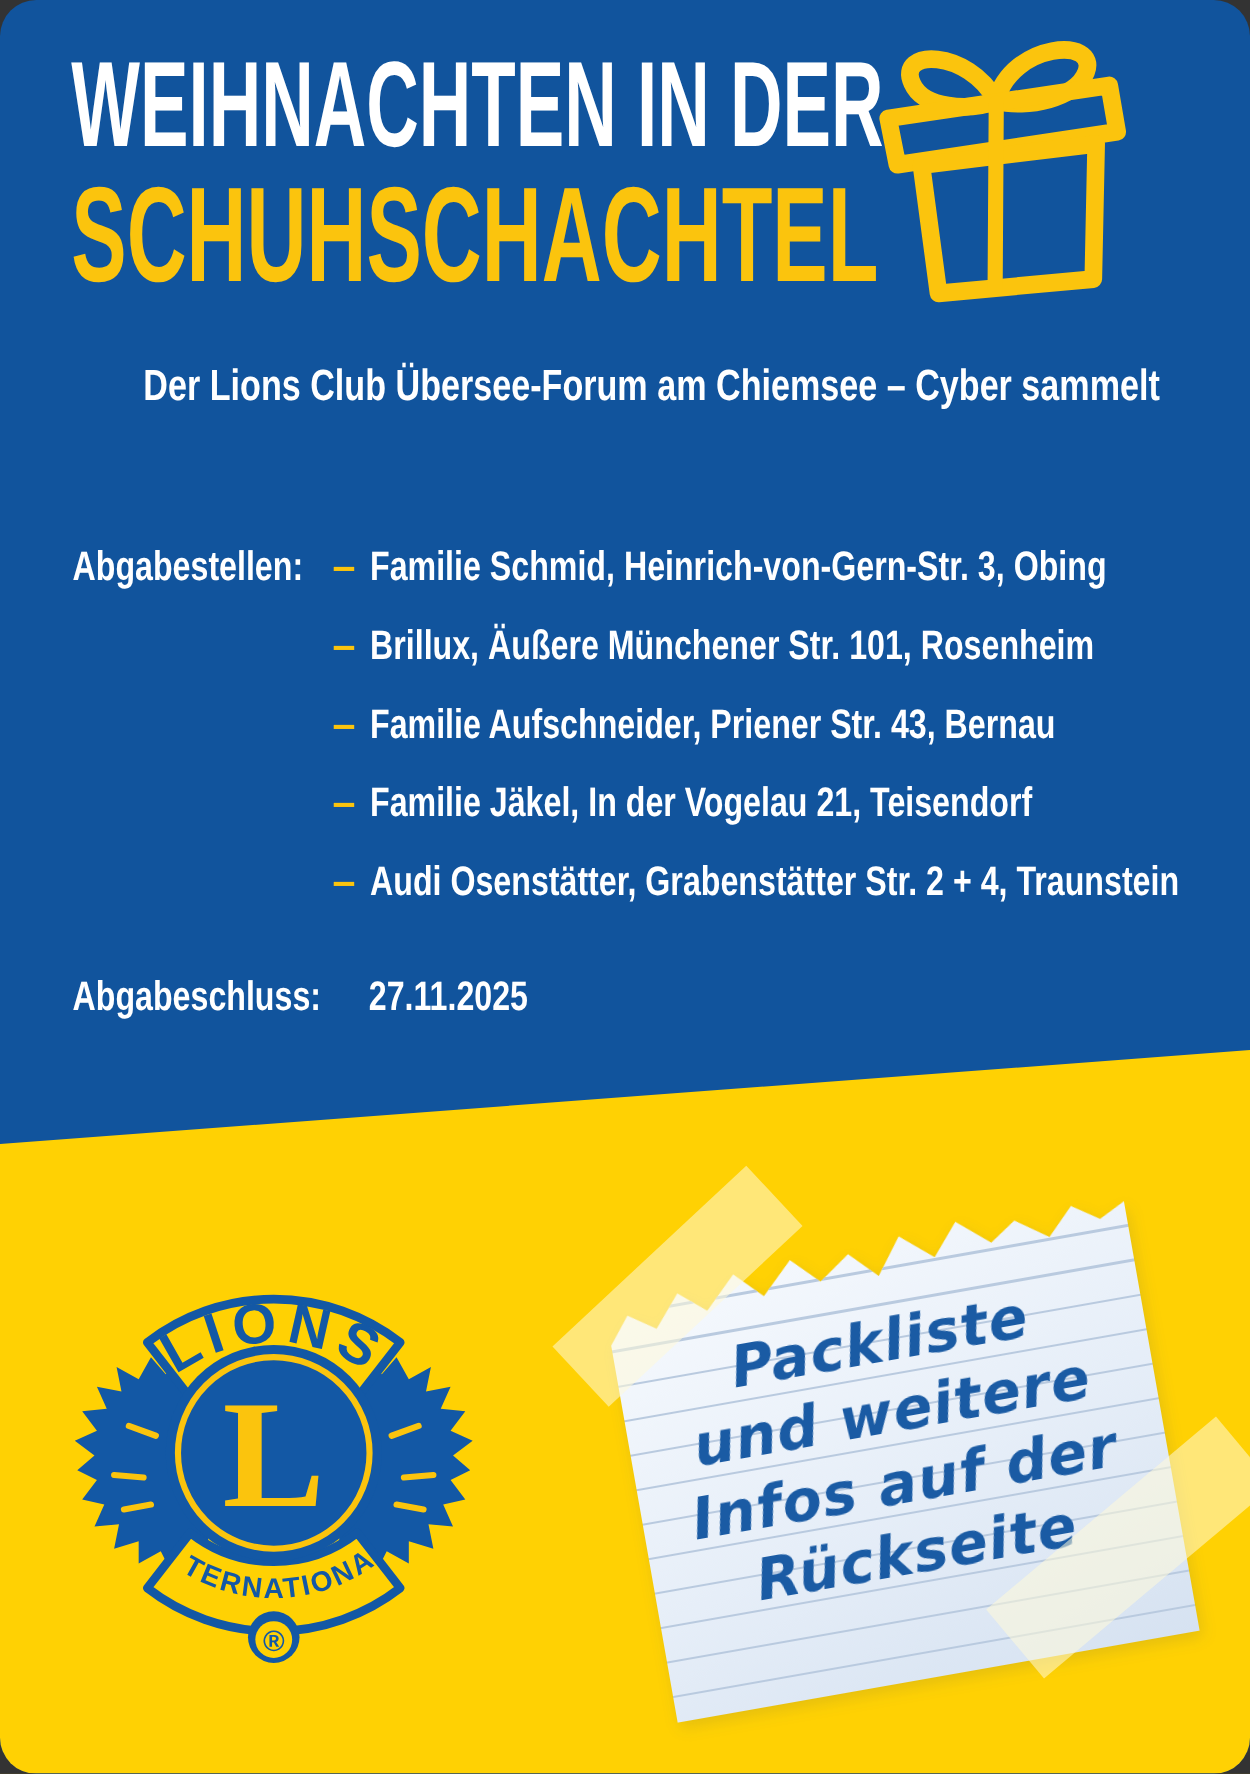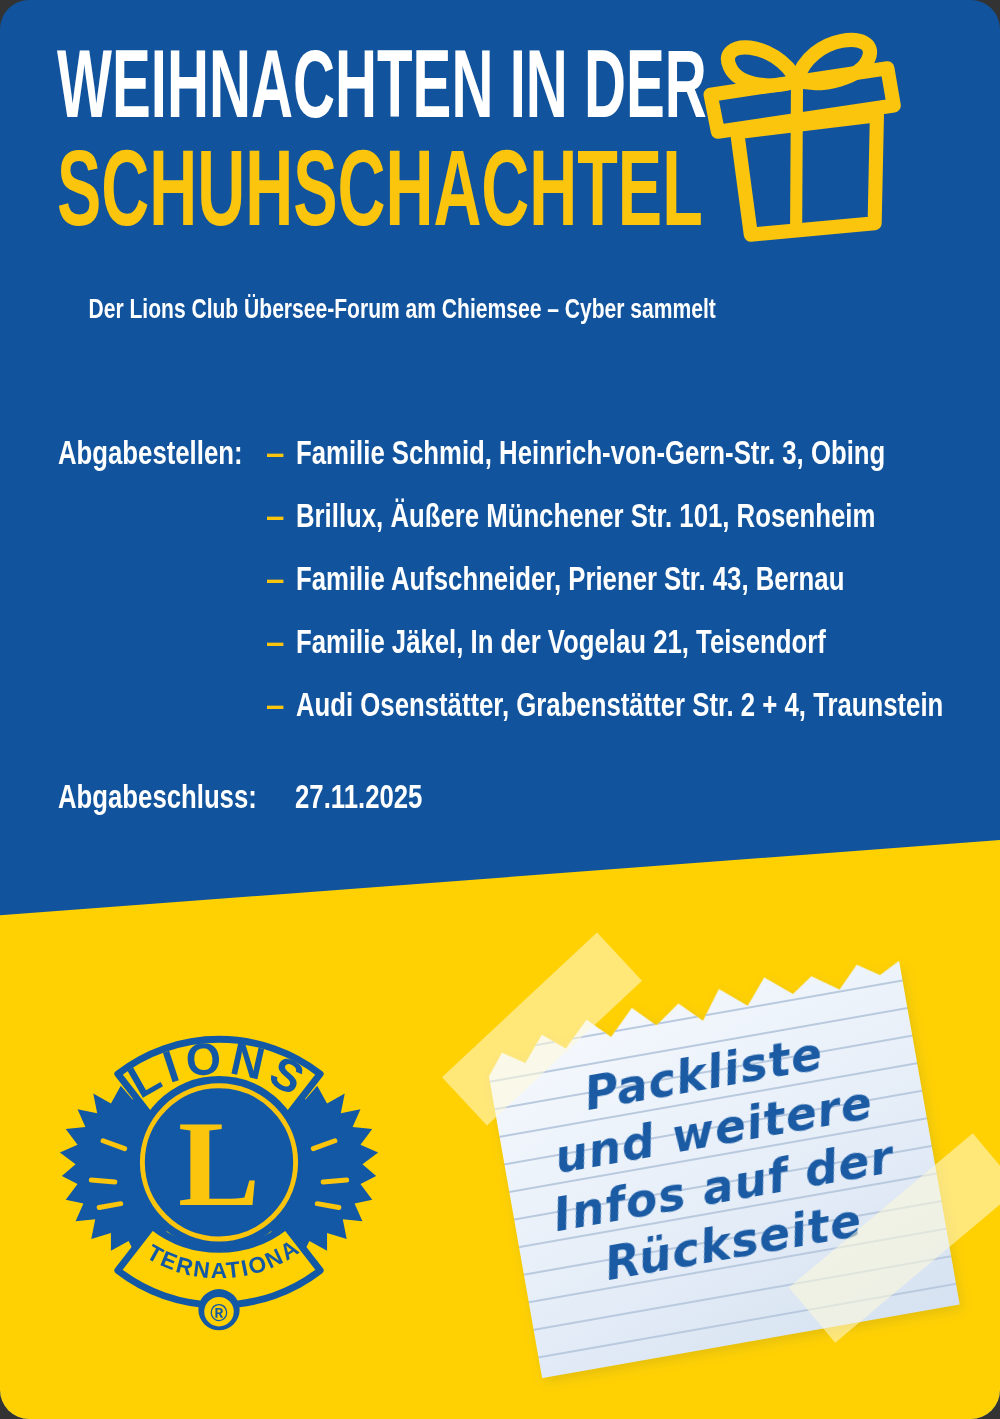--- a/index.html
+++ b/index.html
@@ -23,21 +23,21 @@
   .title2 {
     position:absolute; left:57px; top:132px; color:#FBC40D;
     font-weight:bold; font-size:108px; line-height:112px; white-space:nowrap;
     transform:scaleX(0.615); transform-origin:0 0;
   }
   
   .gift { position:absolute; left:692px; top:30px; width:218px; height:218px; }
   
   .subtitle {
     position:absolute; left:0; top:283px; width:940px; text-align:left;
-    color:#FFFFFF; font-weight:bold; font-size:27px; line-height:52px;
+    color:#FFFFFF; font-weight:bold; font-size:35px; line-height:52px;
   }
   .subtitle .cond { display:inline-block; transform:scaleX(0.78); transform-origin:50% 50%; white-space:nowrap; }
   
   .label-cond {
     position:absolute; color:#FFFFFF; font-weight:bold; font-size:33px; line-height:40px;
     transform:scaleX(0.78); transform-origin:0 50%; white-space:nowrap;
   }
   .dropoff-label { left:58px; top:433px; }
   .deadline-label { left:58px; top:777px; }
   .deadline-date  { left:295px; top:777px; }

